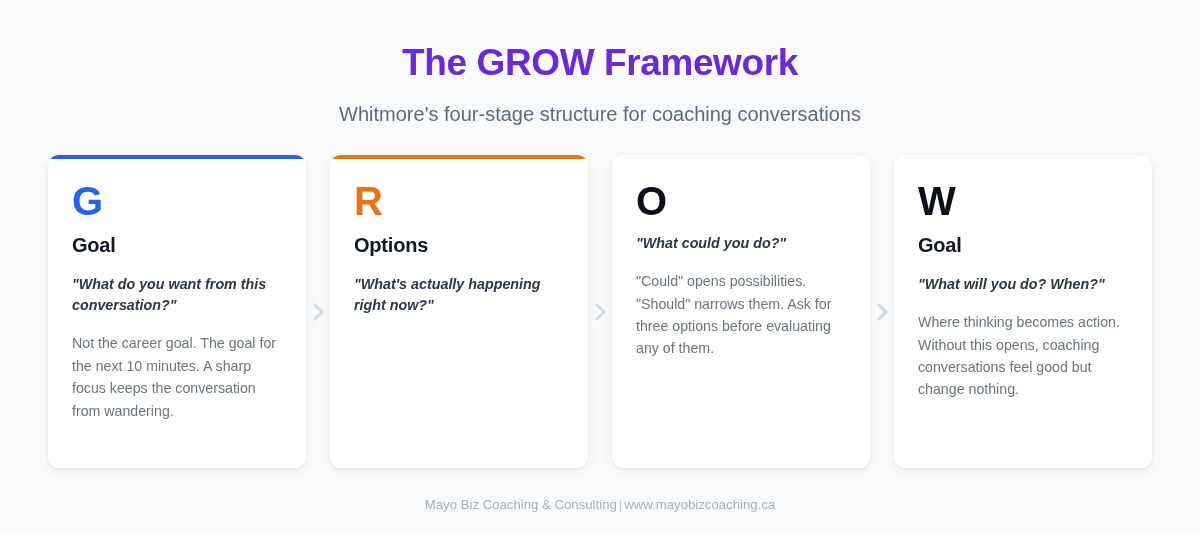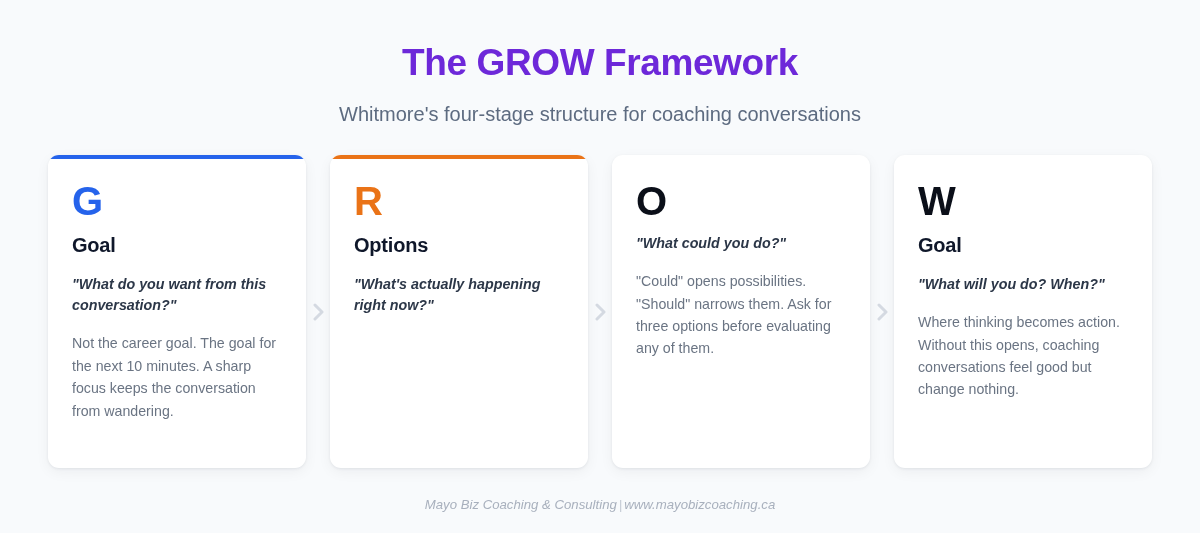--- a/index.html
+++ b/index.html
@@ -137,21 +137,20 @@
   
   .footer {
     position: absolute;
     top: 496px;
     left: 0;
     width: 100%;
     text-align: center;
     font-size: 13.2px;
     color: #a8b0bd;
     line-height: 1.3;
-    font-style: italic;
   }
   .footer .sep { color: #c3c9d4; padding: 0 2px; }
 </style>
 </head>
 <body>
 
 <div class="page">
 
   <div class="header">
     <div class="page-title">The GROW Framework</div>

